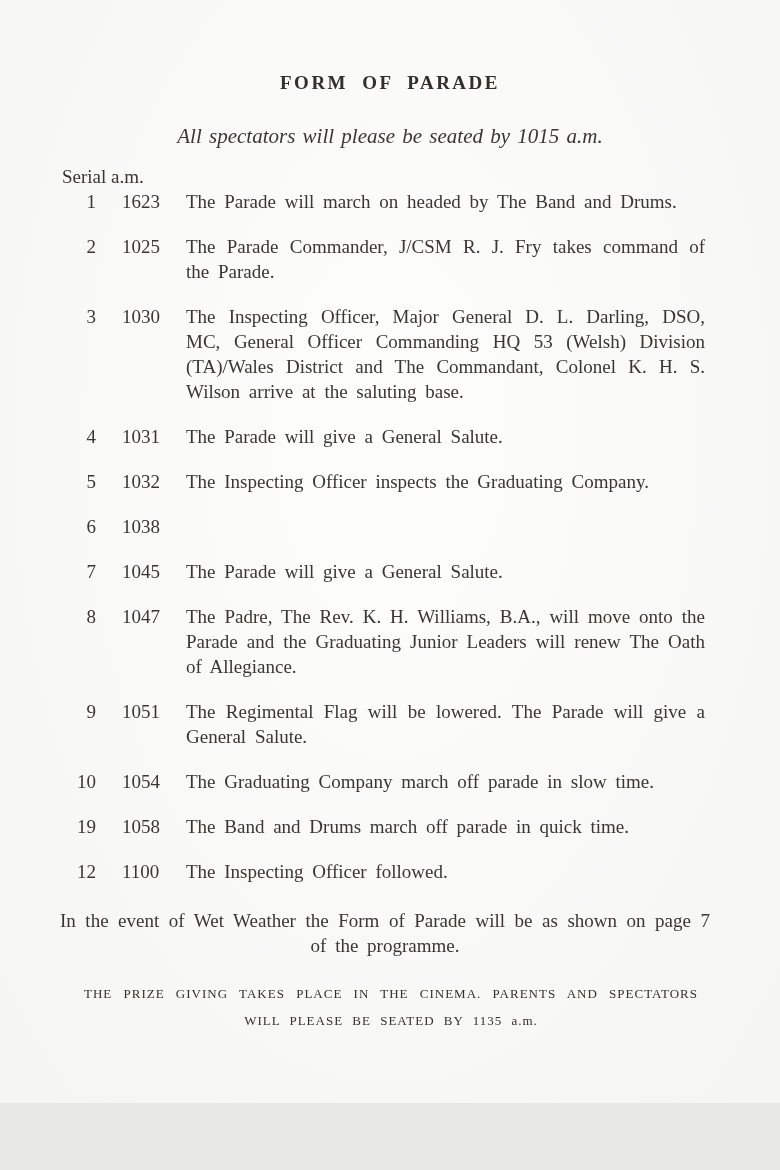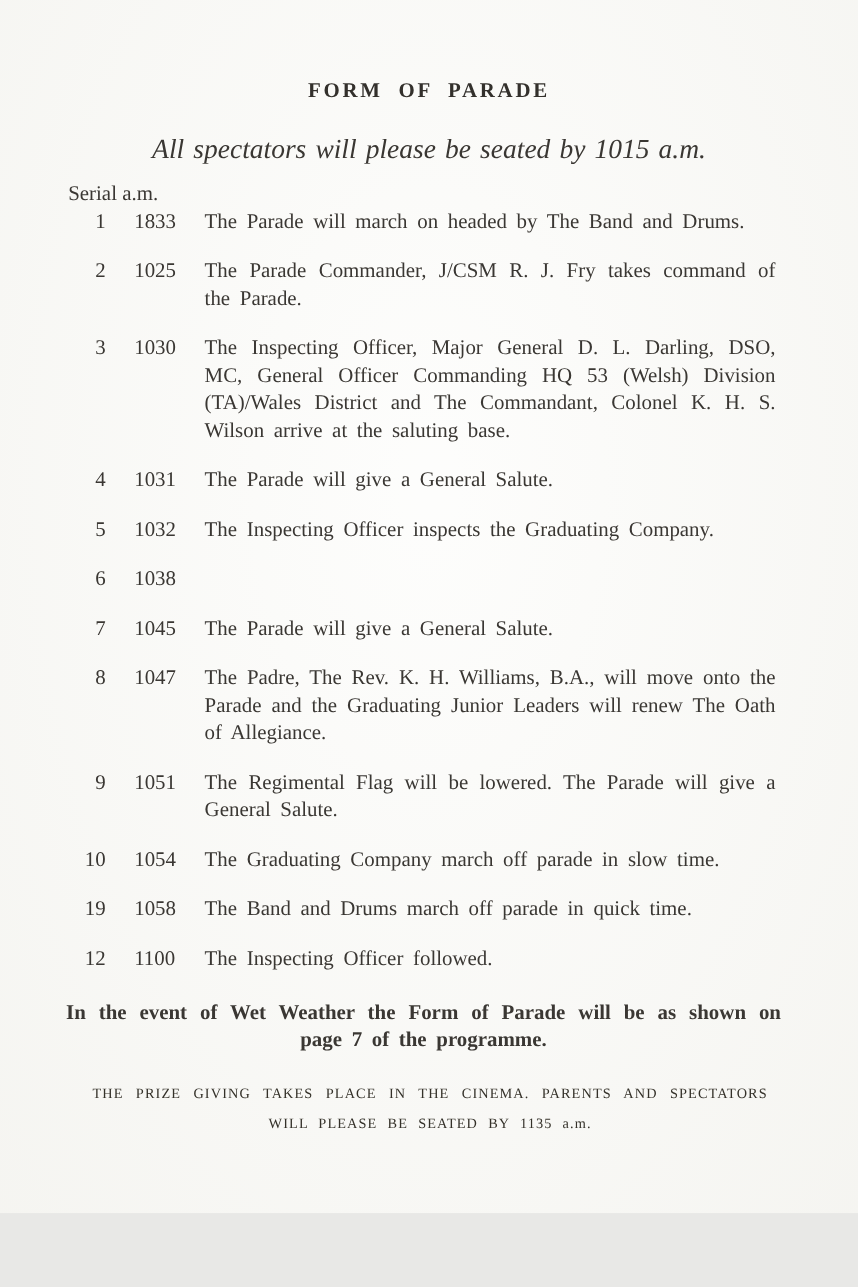--- a/index.html
+++ b/index.html
@@ -27,21 +27,21 @@
     font-weight: bold;
     font-size: 19px;
     letter-spacing: 2.5px;
     word-spacing: 7px;
     color: #33302c;
   }
   .subtitle {
     margin-top: 29px;
     text-align: center;
     font-style: italic;
-    font-size: 25px;
+    font-size: 21px;
     word-spacing: 2px;
   }
   .serial-header {
     margin-top: 15px;
     padding-left: 62px;
     font-size: 19px;
   }
   .schedule {
     margin-top: 0;
   }
@@ -62,21 +62,20 @@
   .row .desc {
     text-align: justify;
     word-spacing: 4px;
   }
   .wet-note {
     margin-top: 24px;
     padding: 0 70px 0 60px;
     text-align: justify;
     text-align-last: center;
     word-spacing: 4px;
-    font-weight: bold;
   }
   .prize-note {
     margin-top: 22px;
     padding: 0 82px 0 84px;
     text-align: justify;
     text-align-last: center;
     font-size: 13px;
     line-height: 27px;
     letter-spacing: 1px;
     word-spacing: 5px;
@@ -91,21 +90,21 @@
   <div class="title">FORM OF PARADE</div>
 
   <div class="subtitle">All spectators will please be seated by 1015 a.m.</div>
 
   <div class="serial-header">Serial a.m.</div>
 
   <div class="schedule">
 
     <div class="row">
       <span class="serial">1</span>
-      <span class="time">1833</span>
+      <span class="time">1623</span>
       <span class="desc">The Parade will march on headed by The Band and Drums.</span>
     </div>
 
     <div class="row">
       <span class="serial">2</span>
       <span class="time">1025</span>
       <span class="desc">The Parade Commander, J/CSM R. J. Fry takes command of the Parade.</span>
     </div>
 
     <div class="row">

